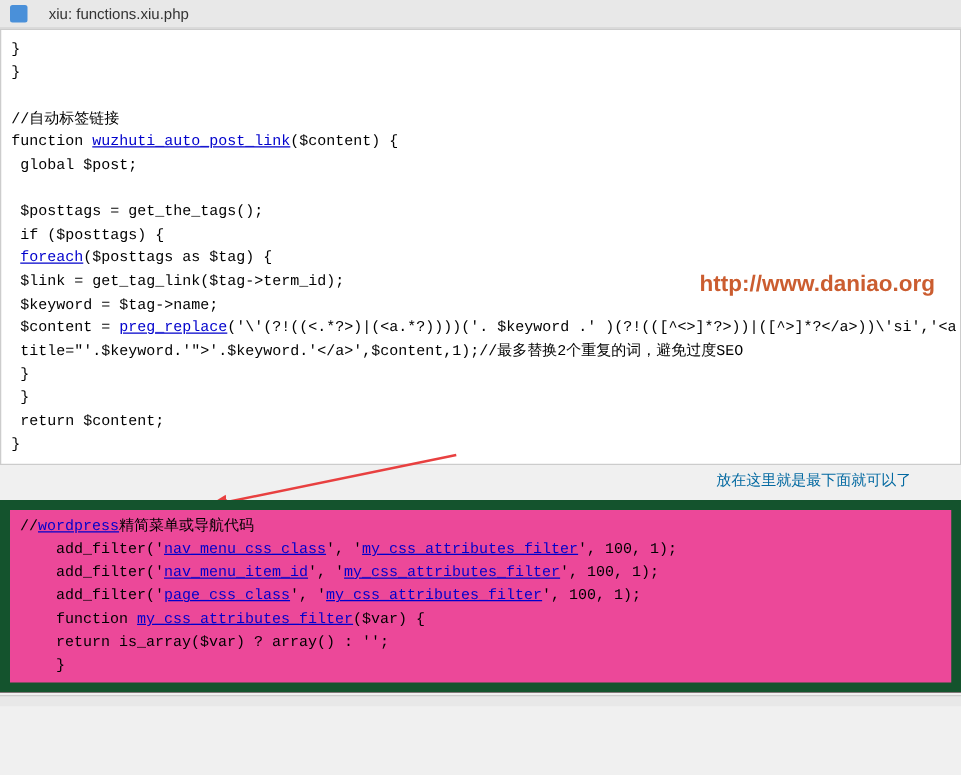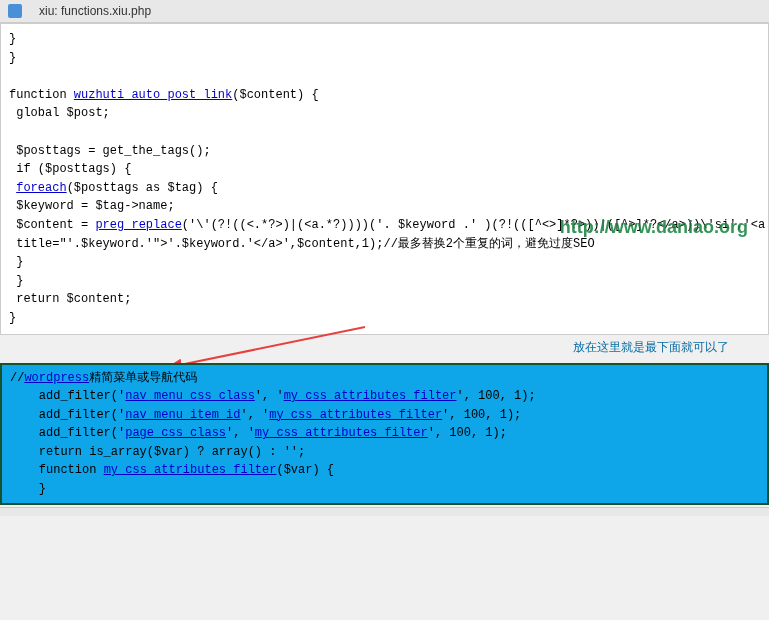--- a/index.html
+++ b/index.html
@@ -46,21 +46,21 @@
     .code-line {
       white-space: pre;
       display: block;
       min-height: 1.55em;
     }
 
     .watermark {
       position: absolute;
       right: 20px;
       top: 190px;
-      color: #15803d;
+      color: #c2410c;
       font-family: Arial, sans-serif;
       font-size: 18px;
       font-weight: bold;
       opacity: 0.85;
       pointer-events: none;
     }
 
     .annotation-area {
       position: relative;
       background: #f5f5f5;
@@ -73,24 +73,24 @@
     .annotation-text {
       position: absolute;
       right: 30px;
       top: -2px;
       color: #555;
       font-size: 12px;
       font-family: 'SimSun', Arial, sans-serif;
     }
 
     .highlighted-block {
-      border: 2px solid #14532d;
+      border: 8px solid #14532d;
       margin: 0 0 0 0;
       padding: 4px 8px;
-      background: #0ea5e9;
+      background: #ec4899;
       font-family: Consolas, 'Courier New', monospace;
       font-size: 12px;
       line-height: 1.55;
       position: relative;
     }
 
     .bottom-bar {
       background: #e8e8e8;
       border-top: 1px solid #ccc;
       padding: 4px 8px;
@@ -109,26 +109,28 @@
 
 <div class="title-bar">
   <div class="title-bar-icon"></div>
   <span>xiu: functions.xiu.php</span>
 </div>
 
 <div class="code-area" style="height:auto; min-height:280px; position:relative;">
   <span class="code-line">}</span>
   <span class="code-line">}</span>
   <span class="code-line">&nbsp;</span>
+  <span class="code-line">//自动标签链接</span>
   <span class="code-line">function <span class="fn-name">wuzhuti_auto_post_link</span>($content) {</span>
   <span class="code-line"> global $post;</span>
   <span class="code-line">&nbsp;</span>
   <span class="code-line"> $posttags = get_the_tags();</span>
   <span class="code-line"> if ($posttags) {</span>
   <span class="code-line"> <span class="fn-name">foreach</span>($posttags as $tag) {</span>
+  <span class="code-line"> $link = get_tag_link($tag-&gt;term_id);</span>
   <span class="code-line"> $keyword = $tag-&gt;name;</span>
   <span class="code-line"> $content = <span class="fn-name">preg_replace</span>('\'(?!((&lt;.*?&gt;)|(&lt;a.*?))))('. $keyword .' )(?!(([^&lt;&gt;]*?&gt;))|([^&gt;]*?&lt;/a&gt;))\'si','&lt;a h</span>
   <span class="code-line"> title="'.$keyword.'"&gt;'.$keyword.'&lt;/a&gt;',$content,1);//最多替换2个重复的词，避免过度SEO</span>
   <span class="code-line"> }</span>
   <span class="code-line"> }</span>
   <span class="code-line"> return $content;</span>
   <span class="code-line">}</span>
 
   <div class="watermark">http://www.daniao.org</div>
 </div>
@@ -144,22 +146,22 @@
     </defs>
   </svg>
   <span class="annotation-text" style="position:absolute; right:40px; top:4px; font-family:'SimSun',Arial,sans-serif; font-size:12px; color:#0369a1;">放在这里就是最下面就可以了</span>
 </div>
 
 <div class="highlighted-block">
   <span class="code-line">//<span class="fn-name" style="text-decoration:underline;">wordpress</span>精简菜单或导航代码</span>
   <span class="code-line">    add_filter('<span class="fn-name">nav_menu_css_class</span>', '<span class="fn-name">my_css_attributes_filter</span>', 100, 1);</span>
   <span class="code-line">    add_filter('<span class="fn-name">nav_menu_item_id</span>', '<span class="fn-name">my_css_attributes_filter</span>', 100, 1);</span>
   <span class="code-line">    add_filter('<span class="fn-name">page_css_class</span>', '<span class="fn-name">my_css_attributes_filter</span>', 100, 1);</span>
+  <span class="code-line">    function <span class="fn-name">my_css_attributes_filter</span>($var) {</span>
   <span class="code-line">    return is_array($var) ? array() : '';</span>
-  <span class="code-line">    function <span class="fn-name">my_css_attributes_filter</span>($var) {</span>
   <span class="code-line">    }</span>
 </div>
 
 <div class="bottom-bar">
   
   
   
 </div>
 
 </body></html>

